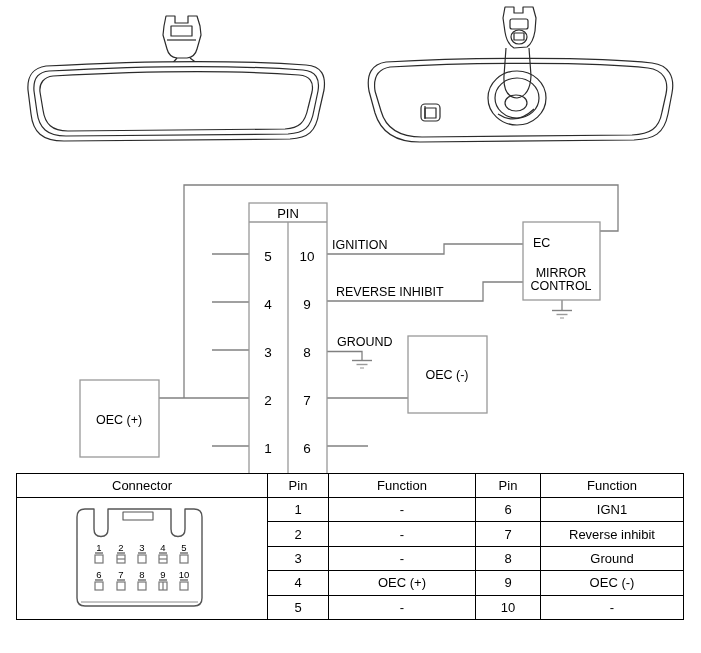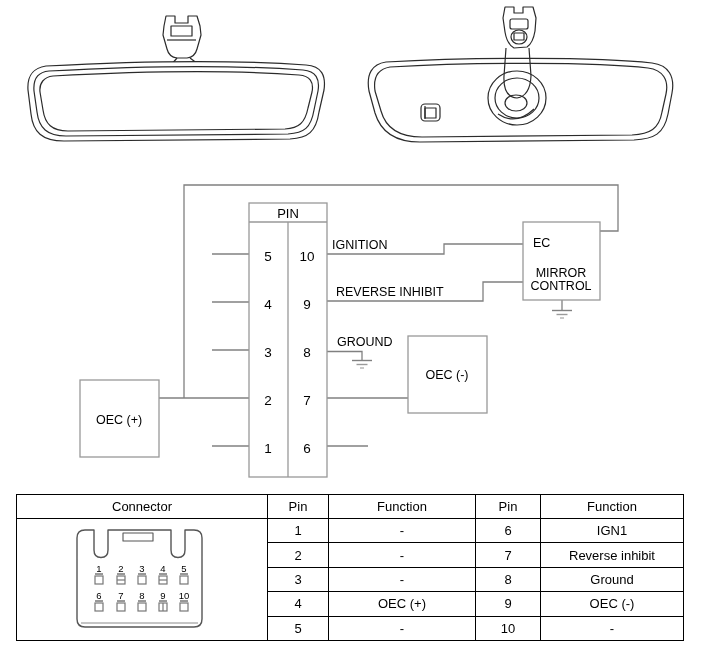--- a/index.html
+++ b/index.html
@@ -5,21 +5,21 @@
   html,body { margin:0; padding:0; }
   body {
     width:701px; height:653px; background:#ffffff; position:relative;
     font-family:"Liberation Sans", sans-serif; color:#000;
     overflow:hidden;
   }
   svg text { font-family:"Liberation Sans", sans-serif; fill:#000; }
   #artwork { position:absolute; left:0; top:0; }
 
   table.pinout {
-    position:absolute; left:16px; top:494px;
+    position:absolute; left:16px; top:473px;
     border-collapse:collapse; table-layout:fixed;
   }
   table.pinout th, table.pinout td {
     border:1px solid #000; font-size:13px; font-weight:400;
     text-align:center; vertical-align:middle; padding:0; height:23px;
     background:#fff;
   }
   td.conn-cell { vertical-align:middle; }
   .c-connector { width:251px; }
   .c-pin-l { width:61px; }

